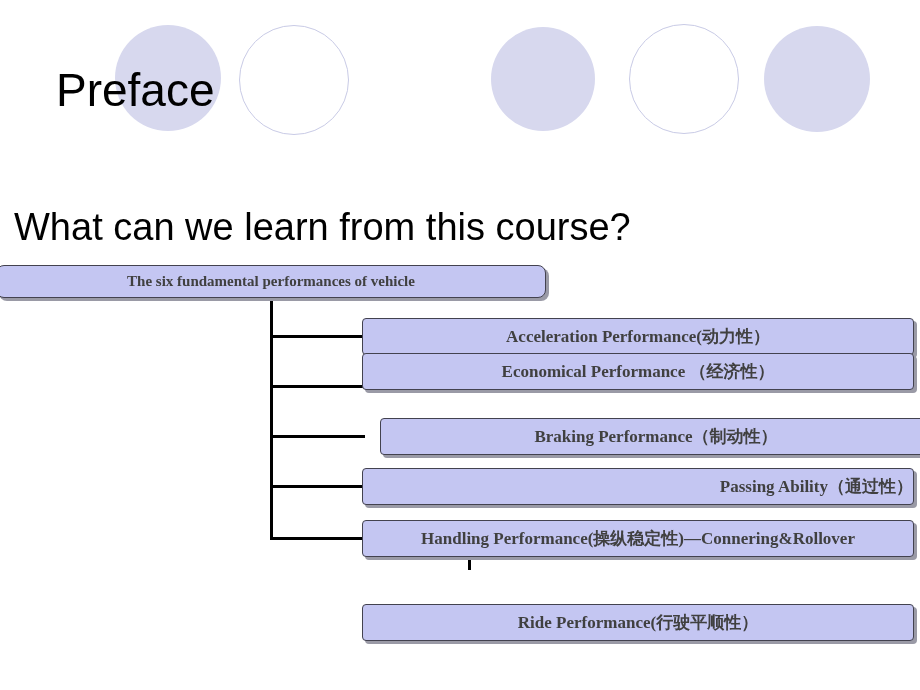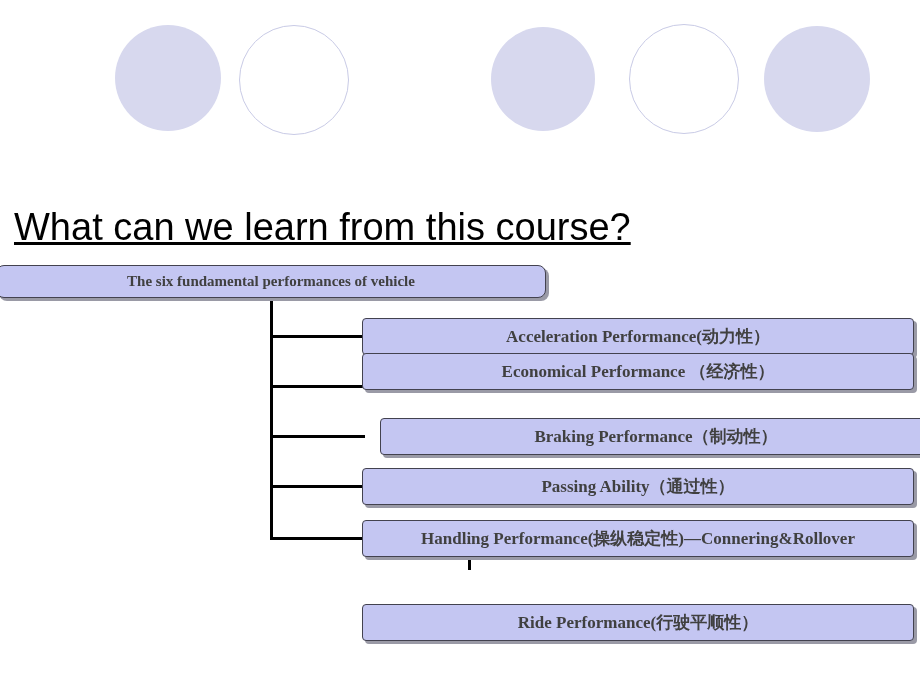--- a/index.html
+++ b/index.html
@@ -50,21 +50,20 @@
   #question-title {
     position: absolute;
     left: 14px;
     top: 203px;
     font-size: 38px;
     line-height: 48px;
     color: #000000;
     font-family: "Liberation Sans", sans-serif;
     white-space: nowrap;
     z-index: 5;
-    text-decoration: underline;
   }
 
   
   .connector {
     position: absolute;
     background: #000000;
     z-index: 1;
   }
 
   
@@ -101,35 +100,36 @@
     left: 362px;
     width: 552px;
     height: 37px;
   }
   .node.child .label { font-size: 17px; }
   .node.child.wide .label { font-size: 17px; }
 
   .n1 { top: 318px; }
   .n2 { top: 353px; }
   .n3 { top: 418px; margin-left: 18px; }
-  .n4 { top: 468px; }
+  .n4 { top: 468px; justify-content: flex-end; }
   .n5 { top: 520px; }
   .n6 { top: 568px; margin-top: 36px; }
 </style>
 </head>
 <body>
 
 <div id="slide">
 
   <div class="circle filled" style="left:115px; top:25px; width:106px; height:106px;"></div>
   <div class="circle outline" style="left:239px; top:25px; width:110px; height:110px;"></div>
   <div class="circle filled" style="left:491px; top:27px; width:104px; height:104px;"></div>
   <div class="circle outline" style="left:629px; top:24px; width:110px; height:110px;"></div>
   <div class="circle filled" style="left:764px; top:26px; width:106px; height:106px;"></div>
 
+  <div id="preface-title">Preface</div>
   <div id="question-title">What can we learn from this course?</div>
 
   <div class="connector" style="left:270px; top:298px; width:3px; height:242px;"></div>
 
   <div class="connector" style="left:270px; top:335px; width:95px; height:3px;"></div>
   <div class="connector" style="left:270px; top:385px; width:95px; height:3px;"></div>
   <div class="connector" style="left:270px; top:435px; width:95px; height:3px;"></div>
   <div class="connector" style="left:270px; top:485px; width:95px; height:3px;"></div>
   <div class="connector" style="left:270px; top:537px; width:95px; height:3px;"></div>
 

